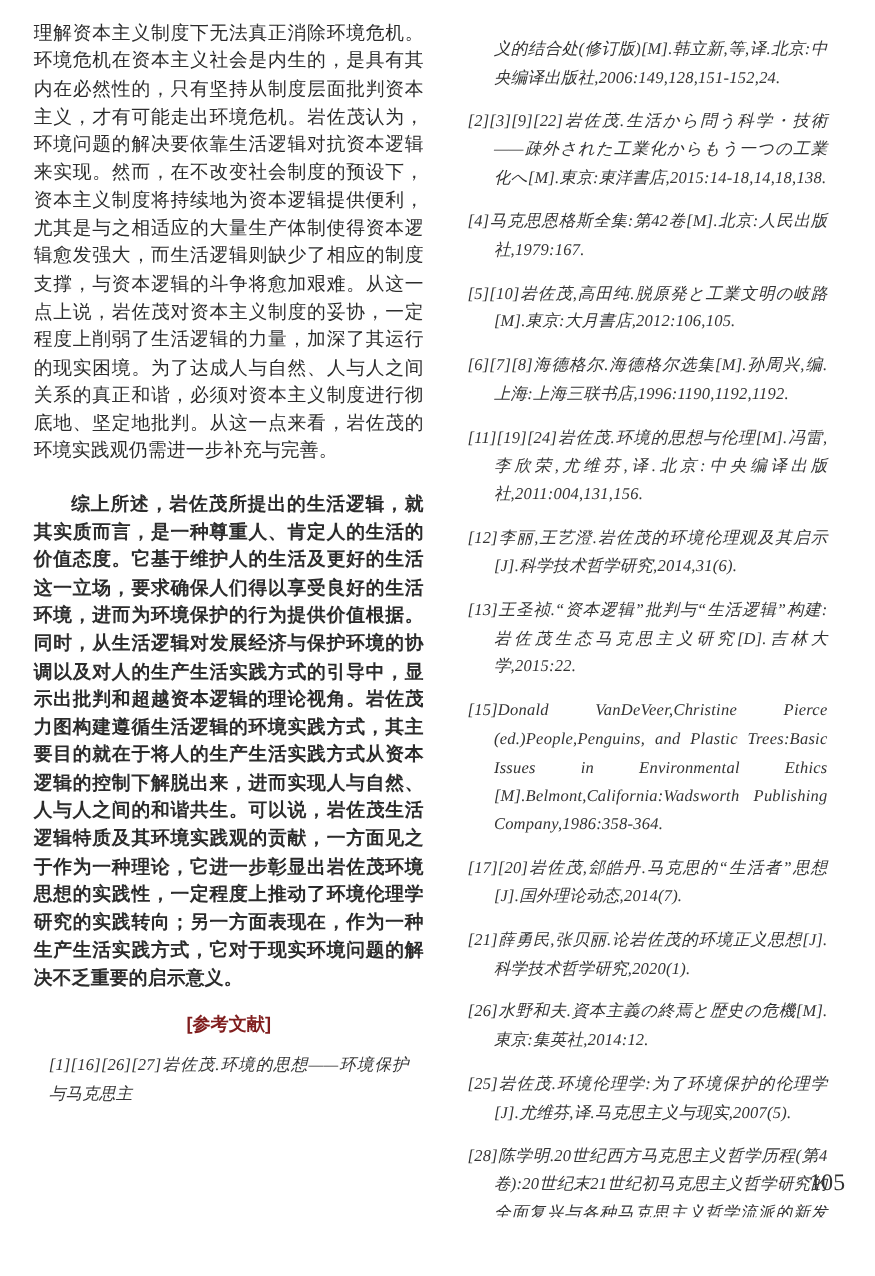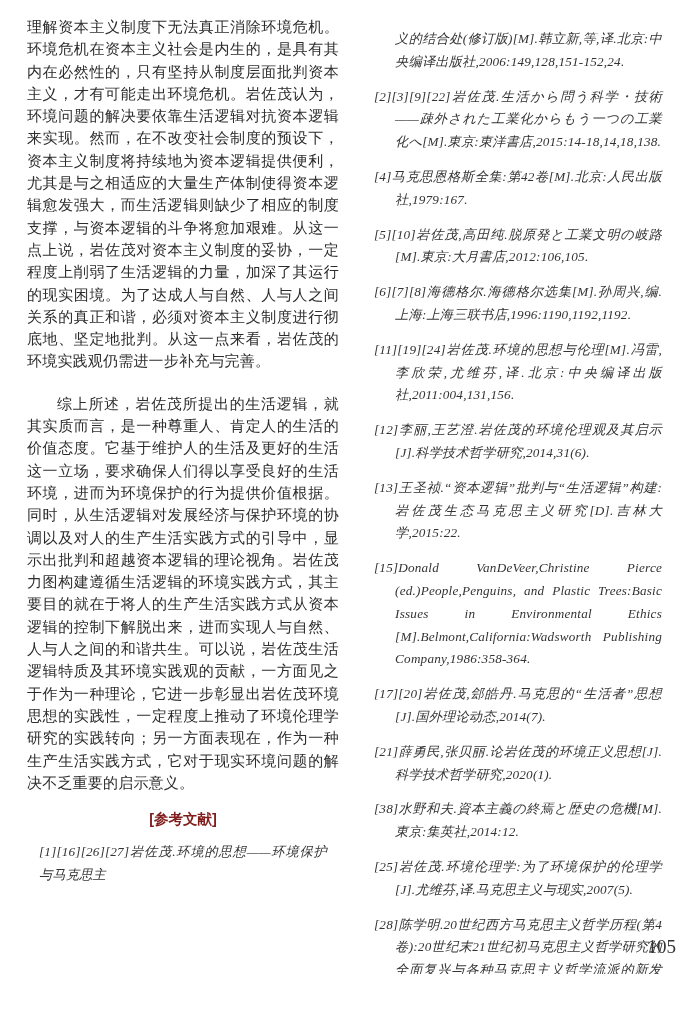--- a/index.html
+++ b/index.html
@@ -27,20 +27,21 @@
 
   .body-para {
     margin: 0;
     font-size: 15px;
     line-height: 22.3px;
     letter-spacing: 0.2px;
   }
   .body-para.second {
     margin-top: 20px;
     text-indent: 2em;
+    font-weight: bold;
   }
 
   .ref-heading {
     margin: 16px 0 4px 0;
     text-align: center;
     font-size: 14.5px;
     font-weight: bold;
     font-family: "Liberation Sans", sans-serif;
     color: #7f1d1d;
   }
@@ -104,21 +105,21 @@
       <li class="ref-entry">[2][3][9][22]岩佐茂.生活から問う科学・技術——疎外された工業化からもう一つの工業化へ[M].東京:東洋書店,2015:14-18,14,18,138.</li>
       <li class="ref-entry">[4]马克思恩格斯全集:第42卷[M].北京:人民出版社,1979:167.</li>
       <li class="ref-entry">[5][10]岩佐茂,高田纯.脱原発と工業文明の岐路[M].東京:大月書店,2012:106,105.</li>
       <li class="ref-entry">[6][7][8]海德格尔.海德格尔选集[M].孙周兴,编.上海:上海三联书店,1996:1190,1192,1192.</li>
       <li class="ref-entry">[11][19][24]岩佐茂.环境的思想与伦理[M].冯雷,李欣荣,尤维芬,译.北京:中央编译出版社,2011:004,131,156.</li>
       <li class="ref-entry">[12]李丽,王艺澄.岩佐茂的环境伦理观及其启示[J].科学技术哲学研究,2014,31(6).</li>
       <li class="ref-entry">[13]王圣祯.“资本逻辑”批判与“生活逻辑”构建:岩佐茂生态马克思主义研究[D].吉林大学,2015:22.</li>
       <li class="ref-entry">[15]Donald VanDeVeer,Christine Pierce (ed.)People,Penguins, and Plastic Trees:Basic Issues in Environmental Ethics [M].Belmont,California:Wadsworth Publishing Company,1986:358-364.</li>
       <li class="ref-entry">[17][20]岩佐茂,郐皓丹.马克思的“生活者”思想[J].国外理论动态,2014(7).</li>
       <li class="ref-entry">[21]薛勇民,张贝丽.论岩佐茂的环境正义思想[J].科学技术哲学研究,2020(1).</li>
-      <li class="ref-entry">[38]水野和夫.資本主義の終焉と歴史の危機[M].東京:集英社,2014:12.</li>
+      <li class="ref-entry">[26]水野和夫.資本主義の終焉と歴史の危機[M].東京:集英社,2014:12.</li>
       <li class="ref-entry">[25]岩佐茂.环境伦理学:为了环境保护的伦理学[J].尤维芬,译.马克思主义与现实,2007(5).</li>
       <li class="ref-entry">[28]陈学明.20世纪西方马克思主义哲学历程(第4卷):20世纪末21世纪初马克思主义哲学研究的全面复兴与各种马克思主义哲学流派的新发展[M].天津:天津人民出版社,2013:125.</li>
     </ul>
     <div class="editor-note">[责任编辑:伍　丹]</div>
   </div>
 
   <div class="page-number">105</div>
 
 </div>
 

